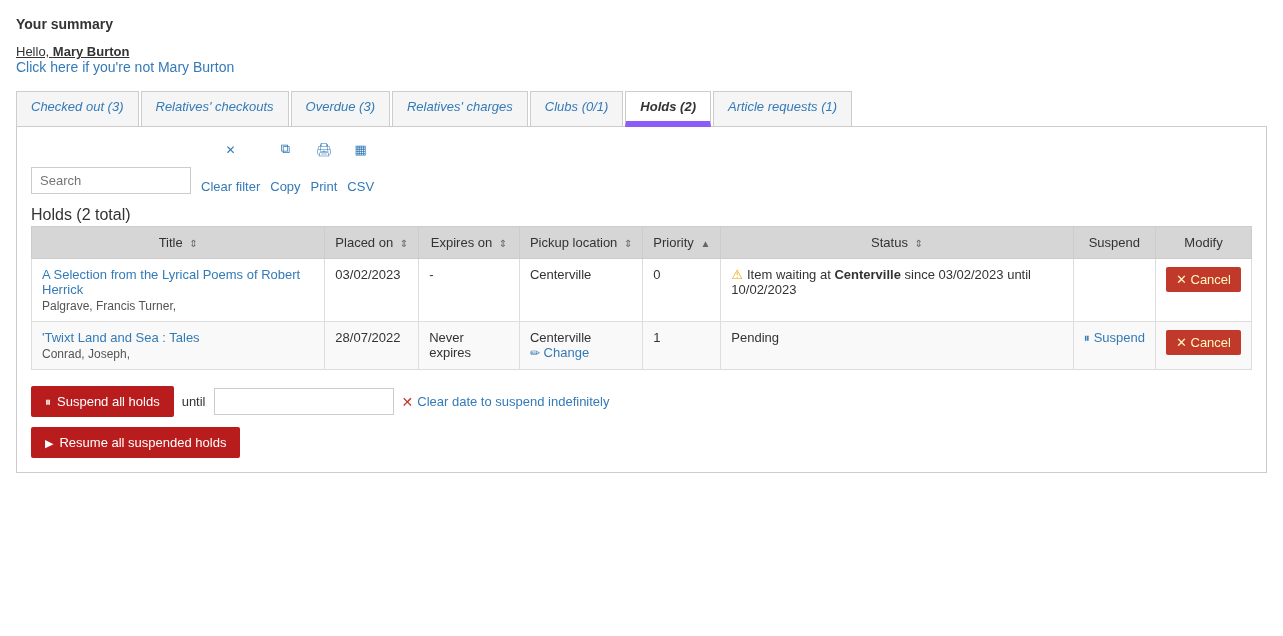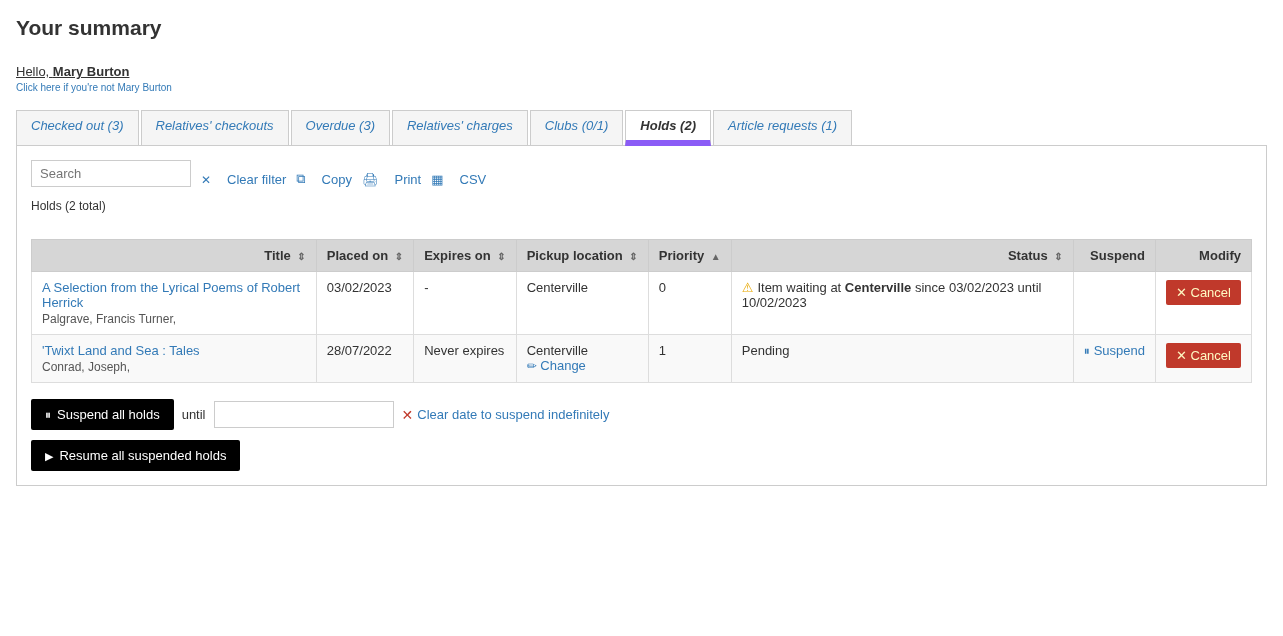--- a/index.html
+++ b/index.html
@@ -1,20 +1,20 @@
 <!DOCTYPE html>
 <html><head>
   <meta charset="utf-8">
   <style>
     * { box-sizing: border-box; margin: 0; padding: 0; }
     body { font-family: Arial, sans-serif; font-size: 13px; color: #333; background: #fff; padding: 16px; }
 
-    h1 { font-size: 21px; font-weight: bold; margin-bottom: 24px; }
+    h1 { font-size: 14px; font-weight: bold; margin-bottom: 12px; }
     .greeting { font-size: 13px; margin-bottom: 0; text-decoration: underline; }
-    .not-link { color: #337ab7; text-decoration: none; font-size: 10px; cursor: pointer; text-align: center; }
+    .not-link { color: #337ab7; text-decoration: none; font-size: 14px; cursor: pointer; text-align: center; }
 
     .tabs { display: flex; flex-wrap: wrap; margin-top: 16px; border-bottom: 1px solid #ccc; font-style: italic; }
     .tab {
       padding: 7px 14px;
       border: 1px solid #ccc;
       border-bottom: none;
       background: #f5f5f5;
       color: #337ab7;
       cursor: pointer;
       margin-right: 2px;
@@ -49,32 +49,33 @@
       width: 160px;
     }
     .toolbar-btn {
       background: none;
       border: none;
       color: #337ab7;
       cursor: pointer;
       font-size: 13px;
       display: flex;
       align-items: center;
-      gap: 16px;
+      gap: 22px;
       padding: 0;
-    }
-
-    .holds-total { font-size: 12px; margin-bottom: 26px; }
+      flex-direction: column;
+    }
+
+    .holds-total { font-size: 16px; margin-bottom: 2px; }
 
     table { width: 100%; border-collapse: collapse; font-size: 13px; }
     thead tr { background: #d6d6d6; }
     th {
       padding: 8px 10px;
-      text-align: right;
-      font-weight: bold;
+      text-align: center;
+      font-weight: normal;
       border: 1px solid #ccc;
       white-space: nowrap;
     }
     td {
       padding: 8px 10px;
       border: 1px solid #ddd;
       vertical-align: top;
     }
     tbody tr:nth-child(even) { background: #f9f9f9; }
     tbody tr:nth-child(odd) { background: #fff; }
@@ -116,21 +117,21 @@
       display: flex;
       flex-direction: column;
       gap: 10px;
     }
     .suspend-all-row {
       display: flex;
       align-items: center;
       gap: 8px;
     }
     .btn-green {
-      background: #000000;
+      background: #b91c1c;
       color: #fff;
       border: none;
       padding: 8px 14px;
       cursor: pointer;
       font-size: 13px;
       border-radius: 2px;
       display: flex;
       align-items: center;
       gap: 6px;
     }

